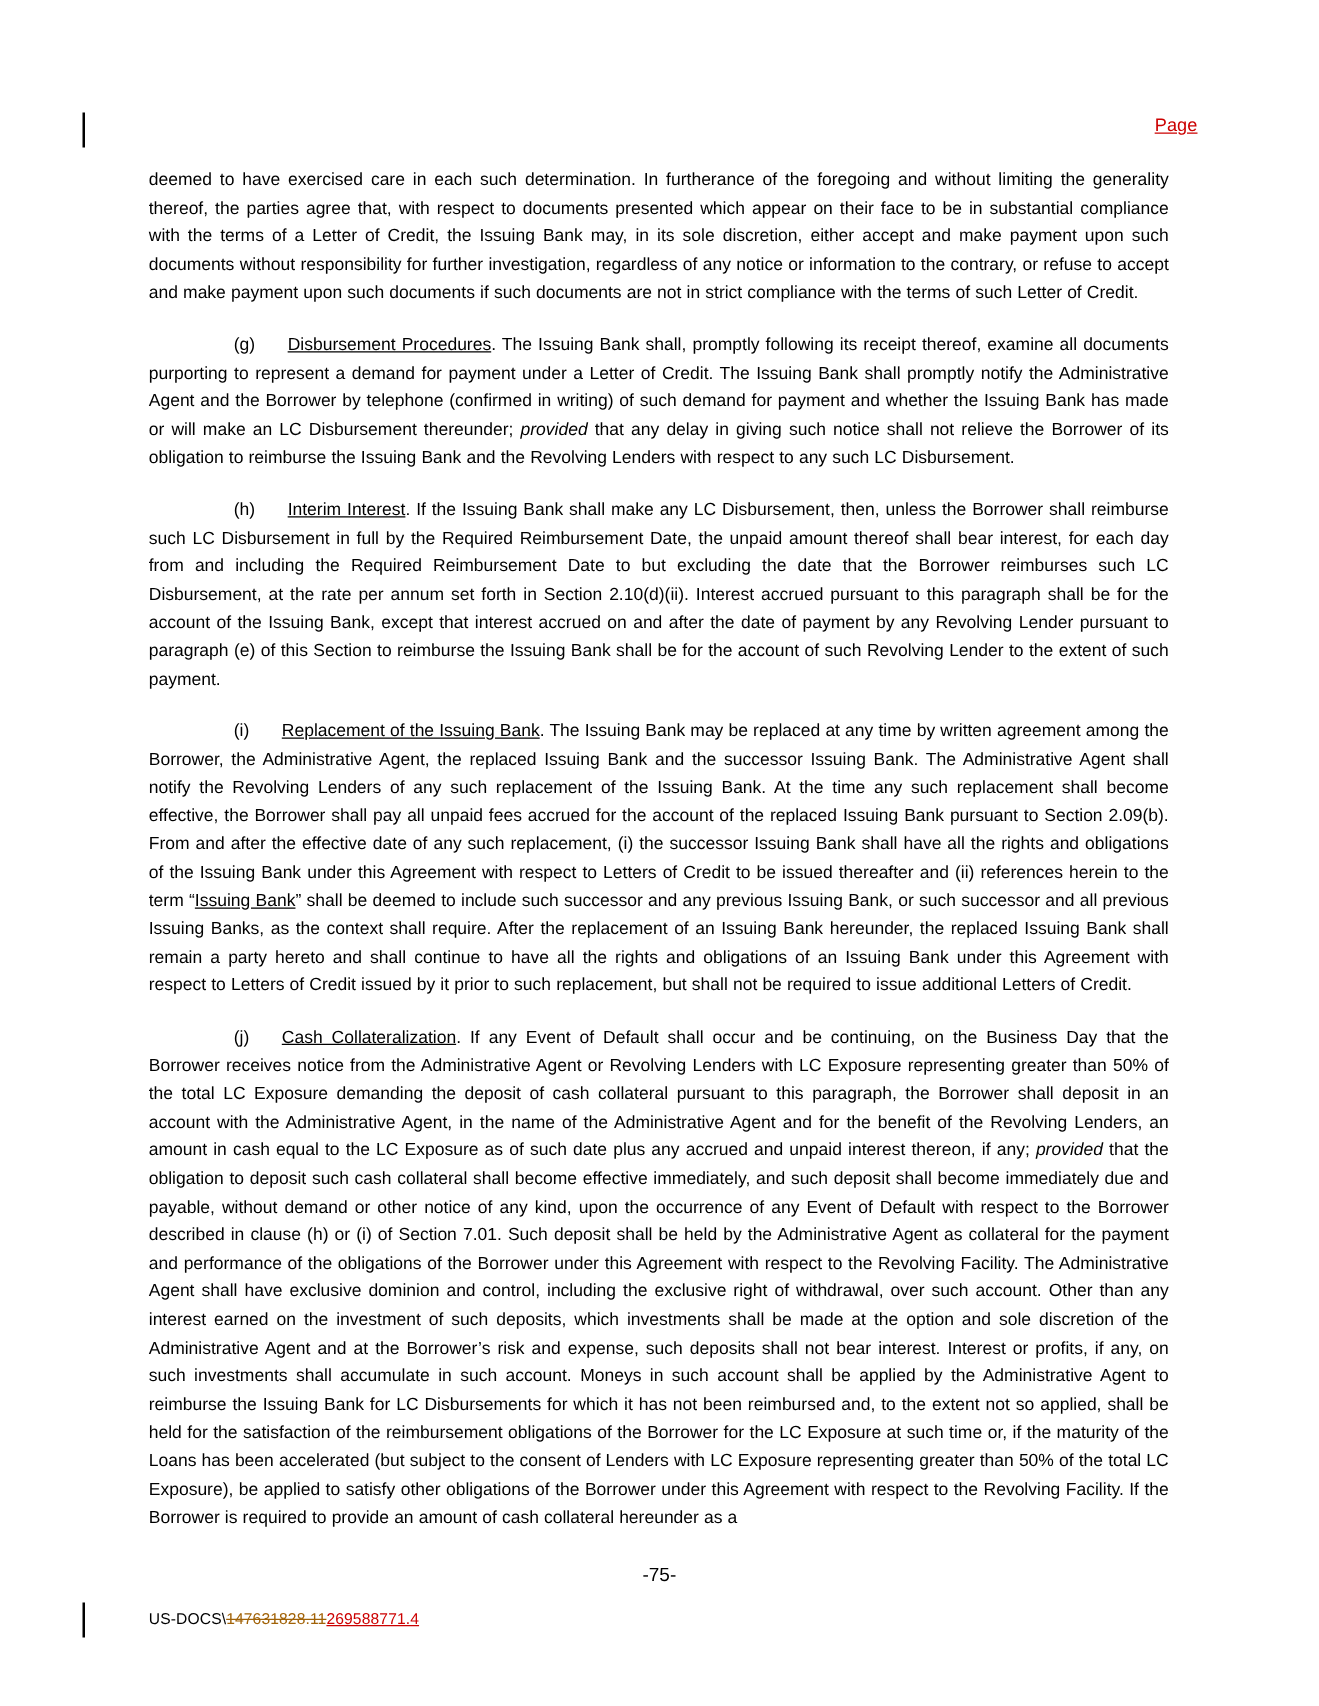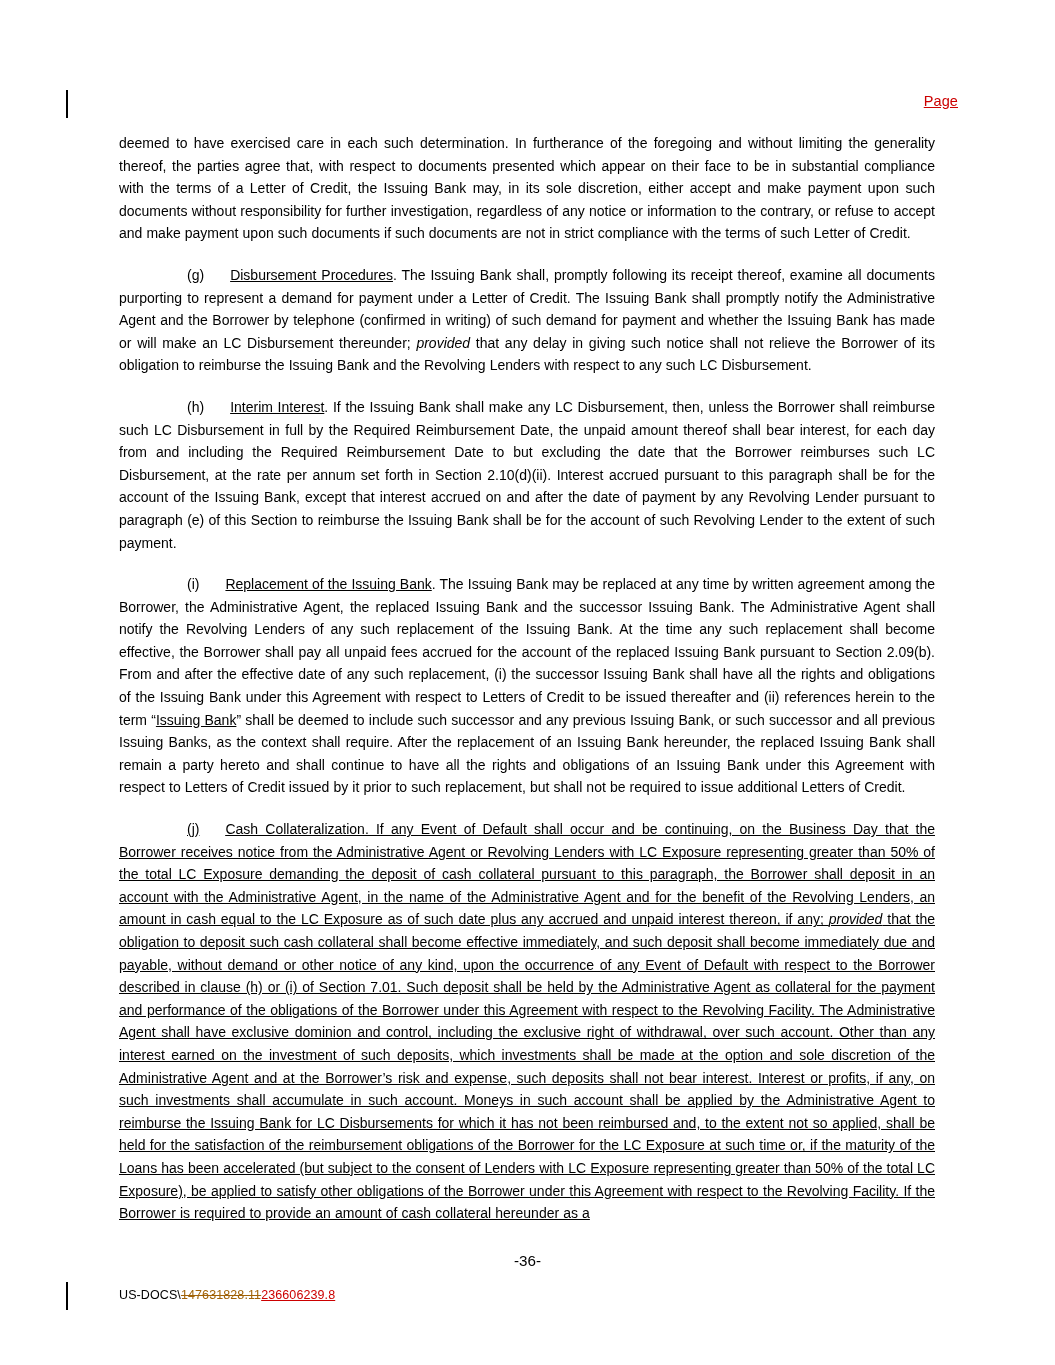--- a/index.html
+++ b/index.html
@@ -47,21 +47,21 @@
   }
 
   p.para {
     margin: 0 0 19px 0;
     font-size: 14px;
     line-height: 22.6px;
     text-align: justify;
     text-justify: inter-word;
     word-spacing: 0.2px;
   }
-  p.para:last-child { margin-bottom: 0; text-decoration: underline; }
+  p.para:last-child { margin-bottom: 0; }
 
   .indent { display: inline-block; width: 68px; }
   .u { text-decoration: underline; }
   .i { font-style: italic; }
 
   .page-number {
     position: absolute;
     top: 1252px;
     left: 0;
     width: 1055px;
@@ -102,17 +102,17 @@
     <p class="para"><span class="indent"></span><span>(g)</span><span class="indent" style="width:26px"></span><span class="u">Disbursement Procedures</span><span>.  The Issuing Bank shall, promptly following its receipt thereof, examine all documents purporting to represent a demand for payment under a Letter of Credit.  The Issuing Bank shall promptly notify the Administrative Agent and the Borrower by telephone (confirmed in writing) of such demand for payment and whether the Issuing Bank has made or will make an LC Disbursement thereunder; </span><span class="i">provided</span><span> that any delay in giving such notice shall not relieve the Borrower of its obligation to reimburse the Issuing Bank and the Revolving Lenders with respect to any such LC Disbursement.</span></p>
 
     <p class="para"><span class="indent"></span><span>(h)</span><span class="indent" style="width:26px"></span><span class="u">Interim Interest</span><span>.  If the Issuing Bank shall make any LC Disbursement, then, unless the Borrower shall reimburse such LC Disbursement in full by the Required Reimbursement Date, the unpaid amount thereof shall bear interest, for each day from and including the Required Reimbursement Date to but excluding the date that the Borrower reimburses such LC Disbursement, at the rate per annum set forth in Section 2.10(d)(ii).  Interest accrued pursuant to this paragraph shall be for the account of the Issuing Bank, except that interest accrued on and after the date of payment by any Revolving Lender pursuant to paragraph (e) of this Section to reimburse the Issuing Bank shall be for the account of such Revolving Lender to the extent of such payment.</span></p>
 
     <p class="para"><span class="indent"></span><span>(i)</span><span class="indent" style="width:26px"></span><span class="u">Replacement of the Issuing Bank</span><span>.  The Issuing Bank may be replaced at any time by written agreement among the Borrower, the Administrative Agent, the replaced Issuing Bank and the successor Issuing Bank.  The Administrative Agent shall notify the Revolving Lenders of any such replacement of the Issuing Bank.  At the time any such replacement shall become effective, the Borrower shall pay all unpaid fees accrued for the account of the replaced Issuing Bank pursuant to Section 2.09(b).  From and after the effective date of any such replacement, (i) the successor Issuing Bank shall have all the rights and obligations of the Issuing Bank under this Agreement with respect to Letters of Credit to be issued thereafter and (ii) references herein to the term “</span><span class="u">Issuing Bank</span><span>” shall be deemed to include such successor and any previous Issuing Bank, or such successor and all previous Issuing Banks, as the context shall require.  After the replacement of an Issuing Bank hereunder, the replaced Issuing Bank shall remain a party hereto and shall continue to have all the rights and obligations of an Issuing Bank under this Agreement with respect to Letters of Credit issued by it prior to such replacement, but shall not be required to issue additional Letters of Credit.</span></p>
 
     <p class="para"><span class="indent"></span><span>(j)</span><span class="indent" style="width:26px"></span><span class="u">Cash Collateralization</span><span>.  If any Event of Default shall occur and be continuing, on the Business Day that the Borrower receives notice from the Administrative Agent or Revolving Lenders with LC Exposure representing greater than 50% of the total LC Exposure demanding the deposit of cash collateral pursuant to this paragraph, the Borrower shall deposit in an account with the Administrative Agent, in the name of the Administrative Agent and for the benefit of the Revolving Lenders, an amount in cash equal to the LC Exposure as of such date plus any accrued and unpaid interest thereon, if any; </span><span class="i">provided</span><span> that the obligation to deposit such cash collateral shall become effective immediately, and such deposit shall become immediately due and payable, without demand or other notice of any kind, upon the occurrence of any Event of Default with respect to the Borrower described in clause (h) or (i) of Section 7.01.  Such deposit shall be held by the Administrative Agent as collateral for the payment and performance of the obligations of the Borrower under this Agreement with respect to the Revolving Facility.  The Administrative Agent shall have exclusive dominion and control, including the exclusive right of withdrawal, over such account.  Other than any interest earned on the investment of such deposits, which investments shall be made at the option and sole discretion of the Administrative Agent and at the Borrower’s risk and expense, such deposits shall not bear interest.  Interest or profits, if any, on such investments shall accumulate in such account.  Moneys in such account shall be applied by the Administrative Agent to reimburse the Issuing Bank for LC Disbursements for which it has not been reimbursed and, to the extent not so applied, shall be held for the satisfaction of the reimbursement obligations of the Borrower for the LC Exposure at such time or, if the maturity of the Loans has been accelerated (but subject to the consent of Lenders with LC Exposure representing greater than 50% of the total LC Exposure), be applied to satisfy other obligations of the Borrower under this Agreement with respect to the Revolving Facility.  If the Borrower is required to provide an amount of cash collateral hereunder as a</span></p>
 
   </div>
 
-  <div class="page-number">-36-</div>
+  <div class="page-number">-75-</div>
 
-  <div class="footer"><span>US-DOCS\</span><span class="strike">147631828.11</span><span class="ins">236606239.8</span></div>
+  <div class="footer"><span>US-DOCS\</span><span class="strike">147631828.11</span><span class="ins">269588771.4</span></div>
 
 </div>
 
 </body></html>

